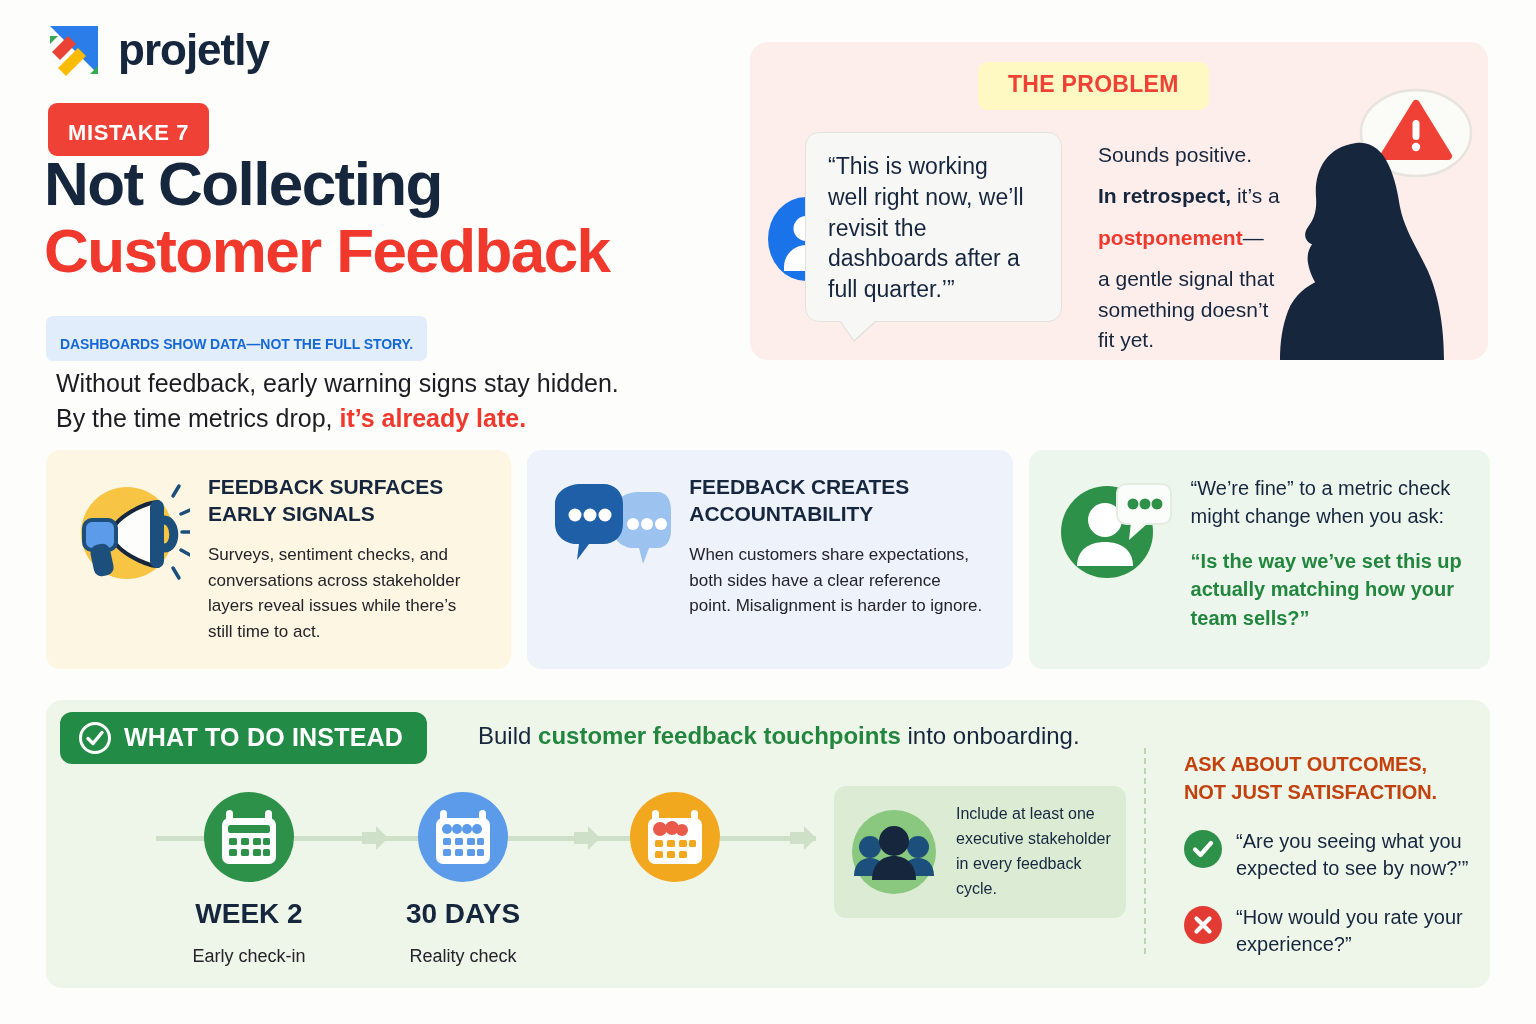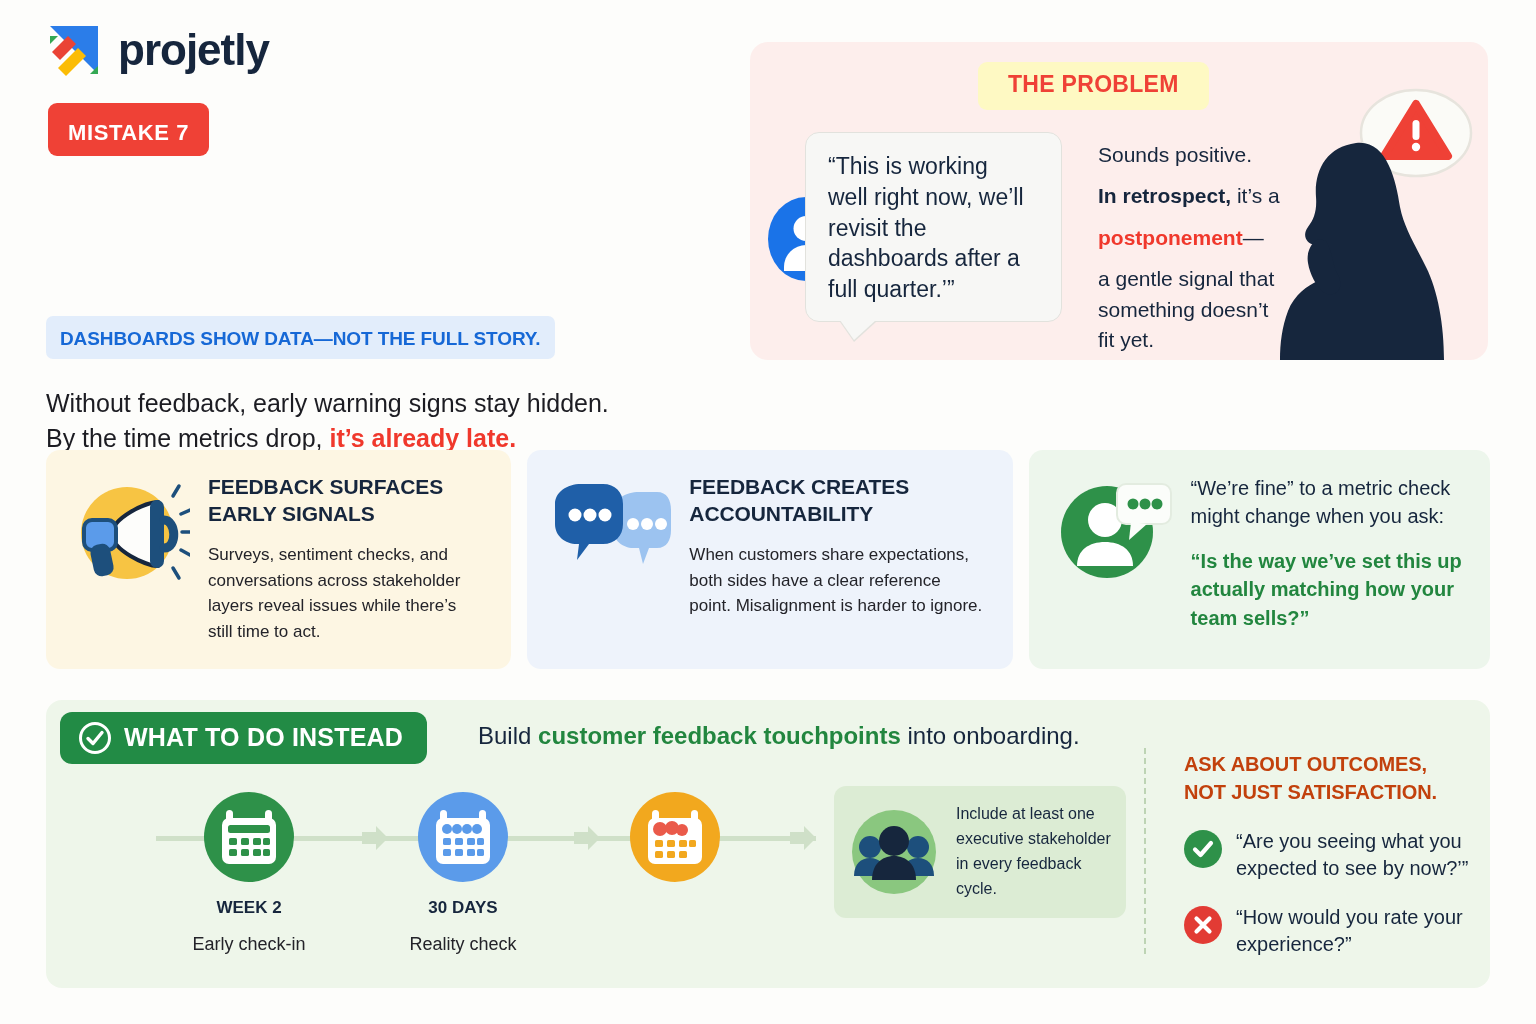--- a/index.html
+++ b/index.html
@@ -23,24 +23,24 @@
     padding: 17px 20px 10px; border-radius: 9px;
   }
 
   .headline { position: absolute; left: 44px; top: 152px; }
   .hl1 { font-size: 62px; font-weight: bold; color: #16263d; letter-spacing: -1.6px; line-height: 1.02; }
   .hl2 { font-size: 62px; font-weight: bold; color: #f0382c; letter-spacing: -1.6px; line-height: 1.02; margin-top: 4px; }
 
   .subbar {
     position: absolute; left: 46px; top: 316px;
     background: #e2edfb; color: #1668d6;
-    font-size: 19px; font-weight: bold; letter-spacing: -0.1px;
-    padding: 12px 14px 9px; border-radius: 7px;
-  }
-  .lede { position: absolute; left: 46px; top: 366px; font-size: 25px; color: #1c1c22; line-height: 1.38; margin-top: 20px; }
+    font-size: 14px; font-weight: bold; letter-spacing: -0.1px;
+    padding: 20px 14px 9px; border-radius: 7px;
+  }
+  .lede { position: absolute; left: 56px; top: 366px; font-size: 25px; color: #1c1c22; line-height: 1.38; }
   .lede .hot { color: #f0382c; font-weight: bold; }
 
   
   .problem {
     position: absolute; left: 750px; top: 42px; width: 738px; height: 318px;
     background: #fdeeec; border-radius: 18px; overflow: hidden;
   }
   .problem-badge {
     position: absolute; left: 228px; top: 20px;
     background: #fef9c3; color: #ef4136;
@@ -107,21 +107,21 @@
   .track { position: absolute; left: 60px; top: 92px; width: 720px; height: 90px; }
   .track-line { position: absolute; left: 50px; top: 44px; width: 660px; height: 5px; background: #cfe0c8; }
   .step { position: absolute; top: 0; width: 90px; height: 90px; border-radius: 50%; }
   .step.s1 { left: 98px; background: #2e9149; }
   .step.s2 { left: 312px; background: #5b9bea; }
   .step.s3 { left: 524px; background: #f2a81e; }
   .arrow { position: absolute; top: 34px; width: 26px; height: 24px; }
 
   .steplabels { position: absolute; left: 60px; top: 198px; width: 720px; height: 70px; }
   .steplabel { position: absolute; width: 220px; text-align: center; }
-  .steplabel .t { font-size: 17px; font-weight: bold; color: #16263d; }
+  .steplabel .t { font-size: 28px; font-weight: bold; color: #16263d; }
   .steplabel .s { font-size: 18px; color: #232329; margin-top: 16px; }
   .sl1 { left: 33px; } .sl2 { left: 247px; } .sl3 { left: 459px; }
 
   .exec {
     position: absolute; left: 788px; top: 86px; width: 292px; height: 132px;
     background: #dcecd4; border-radius: 12px; display: flex; align-items: center; gap: 10px; padding: 0 14px 0 8px;
   }
   .exec .ic { flex: 0 0 auto; width: 104px; height: 104px; position: relative; }
   .exec p { font-size: 16px; color: #16263d; line-height: 1.55; }
 
@@ -148,20 +148,24 @@
         <path d="M44 52 L52 44 L52 52 Z" fill="#34a853"></path>
         <path d="M6 30 L22 14 L30 22 L14 38 Z" fill="#ea4335"></path>
         <path d="M12 46 L32 26 L40 34 L20 54 Z" fill="#fbbc05"></path>
       </svg>
     </div>
     <div class="wordmark">projetly</div>
   </div>
 
   <div class="mistake-badge">MISTAKE 7</div>
 
+  <div class="headline">
+    <div class="hl1">Not Collecting</div>
+    <div class="hl2">Customer Feedback</div>
+  </div>
 
   <div class="subbar">DASHBOARDS SHOW DATA—NOT THE FULL STORY.</div>
 
   <div class="lede">
     <div>Without feedback, early warning signs stay hidden.</div>
     <div><span>By the time metrics drop, </span><span class="hot">it’s already late.</span></div>
   </div>
 
   <div class="problem">
     <div class="problem-badge">THE PROBLEM</div>

